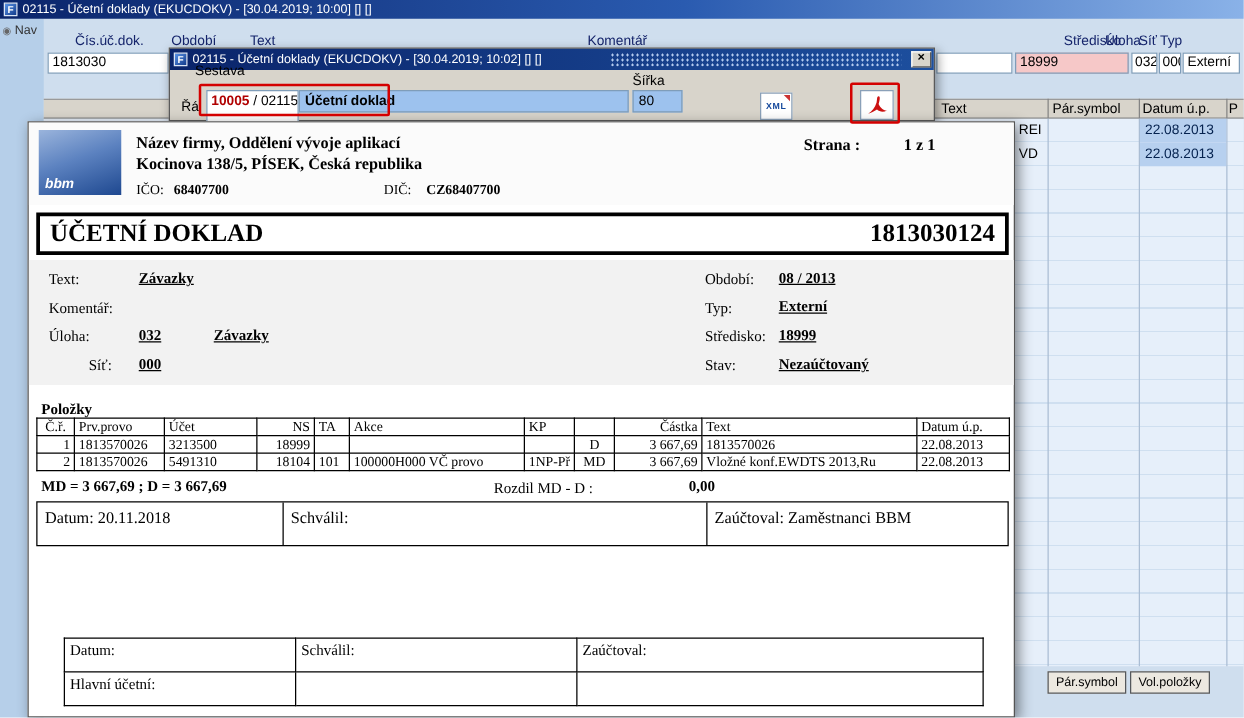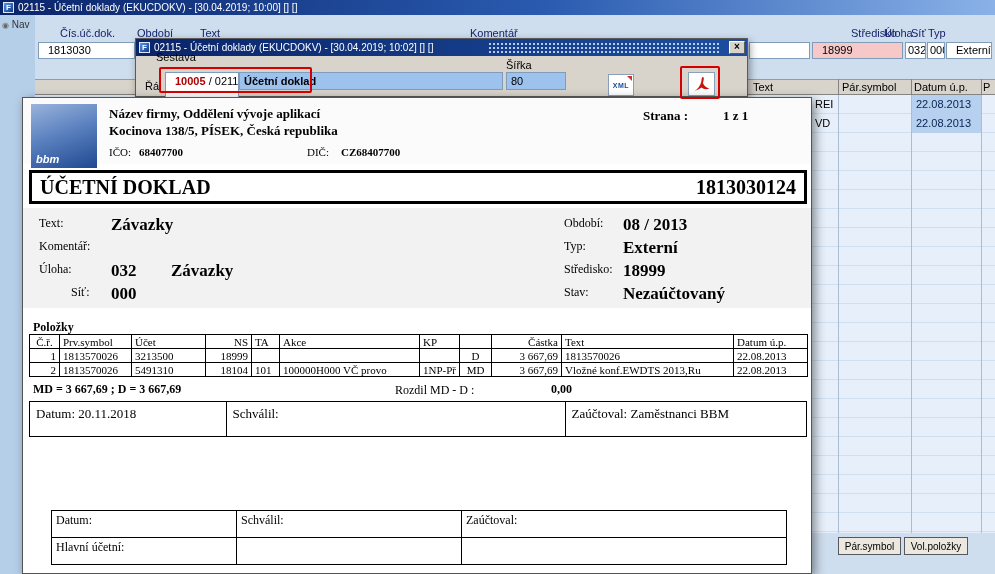--- a/index.html
+++ b/index.html
@@ -9,21 +9,21 @@
 
   
   .titlebar { left:0; top:0; width:995px; height:15px;
     background:linear-gradient(90deg,#0a246a 0%,#2a5bb0 55%,#8ab2e8 100%);
     color:#fff; font-size:10px; display:flex; align-items:center; gap:4px; padding-left:3px; z-index:1; }
   .appico { width:11px; height:11px; background:linear-gradient(135deg,#5a94e8,#123a8a);
     color:#fff; font-size:8px; font-weight:bold; display:inline-flex; align-items:center;
     justify-content:center; border:1px solid #dce6f6; flex:0 0 auto; }
   .navstrip { left:0; top:15px; width:35px; height:559px; background:#b6cfe9; color:#333; font-size:10px; padding:4px 2px; }
   .lbl { color:#15246b; white-space:nowrap; }
-  .fld { background:#fff; border:1px solid #7f9db9; padding:1px 9px; line-height:13px; white-space:nowrap; overflow:hidden; }
+  .fld { background:#fff; border:1px solid #7f9db9; padding:1px 3px; line-height:13px; white-space:nowrap; overflow:hidden; }
   .fld.pink { background:#f6c8c8; }
 
   
   .gridhdr { left:35px; top:79px; width:960px; height:16px; background:#d8d4cb;
     border-top:1px solid #9a9a9a; border-bottom:1px solid #848484; }
   .gridbody { left:35px; top:95px; width:960px; height:438px;
     background:repeating-linear-gradient(180deg,#e6effa 0px,#e6effa 18px,#cfdff0 18px,#cfdff0 19px); }
   .vline { width:1px; background:#aabdd4; }
   .hvline { width:1px; background:#848484; }
   .selcell { background:#b7d0ef; color:#05224f; line-height:19px; padding-left:4px; overflow:hidden; }
@@ -49,31 +49,31 @@
   .xmlbtn::after { content:""; position:absolute; right:1px; top:1px; width:0; height:0;
     border-left:5px solid transparent; border-top:5px solid #c33; }
   .pdfbtn { background:#fff; border:1px solid #8aa0b8; display:flex; align-items:center; justify-content:center; }
   .redbox { border:2px solid #d40000; border-radius:2px; z-index:40; pointer-events:none; }
 
   
   .preview { left:22px; top:97px; width:790px; height:477px; background:#fff; border:1px solid #555;
     box-shadow:3px 3px 10px rgba(0,0,0,.45); z-index:20; font-family:"Liberation Serif", serif; overflow:hidden; }
   .preview .abs { position:absolute; }
   .hdrband { left:0; top:0; width:790px; height:66px; background:#fbfbfb; }
-  .logo { left:8px; top:6px; width:66px; height:64px;
+  .logo { left:8px; top:6px; width:66px; height:52px;
     background:linear-gradient(160deg,#9ab4dc 0%,#5c82c0 45%,#1e4890 100%);
     color:#fff; font:italic bold 11px "Liberation Sans", sans-serif;
     display:flex; align-items:flex-end; padding:3px 5px; }
   .co { font-weight:bold; font-size:13px; white-space:nowrap; }
   .titlebox { left:6px; top:72px; width:778px; height:34px; border:3px solid #000;
     display:flex; align-items:center; justify-content:space-between; padding:0 8px;
     font-size:20px; font-weight:bold; }
   .infoband { left:0; top:110px; width:790px; height:100px; background:#f2f2f2; }
   .rlbl { font-size:12px; white-space:nowrap; }
-  .rval { font-size:17px; font-weight:bold; white-space:nowrap; }
+  .rval { font-size:12px; font-weight:bold; white-space:nowrap;text-decoration:underline; }
   .rtable { border-collapse:collapse; table-layout:fixed; width:778px; font-family:"Liberation Serif", serif; font-size:11px; }
   .rtable th, .rtable td { border:1px solid #000; padding:0 3px; height:14px; font-weight:normal;
     text-align:left; white-space:nowrap; overflow:hidden; }
   .rtable .tr { text-align:right; }
   .rtable .tc { text-align:center; }
   .signbox { left:6px; top:303px; width:778px; height:36px; border:1px solid #000; display:flex; }
   .signbox > div { font-size:13px; padding:4px 6px; white-space:nowrap; overflow:hidden; }
   .stable { border-collapse:collapse; table-layout:fixed; font-family:"Liberation Serif", serif; font-size:12px; }
   .stable td { border:1px solid #000; height:27px; padding:2px 4px; vertical-align:top; white-space:nowrap; overflow:hidden; }
 </style>
@@ -136,21 +136,21 @@
       <span class="dots"></span>
       <span class="closebtn">×</span>
     </div>
     <span class="abs" style="left:20px;top:12px;">Sestava</span>
     <span class="abs" style="left:370px;top:20px;">Šířka</span>
     <span class="abs" style="left:9px;top:41px;">Řá</span>
     <div class="abs fld" style="left:29px;top:33px;width:74px;height:28px;line-height:14px;">
       <span style="color:#b00000;font-weight:bold;">10005</span><span> / 02115</span>
     </div>
     <div class="abs selbar" style="left:103px;top:33px;width:264px;height:18px;font-weight:bold;">Účetní doklad</div>
-    <div class="abs selbar" style="left:370px;top:33px;width:60px;height:18px;">80</div>
+    <div class="abs selbar" style="left:370px;top:33px;width:40px;height:18px;">80</div>
     <div class="abs xmlbtn" style="left:472px;top:35px;width:26px;height:22px;">
       <span>XML</span>
     </div>
     <div class="abs pdfbtn" style="left:552px;top:33px;width:27px;height:24px;">
       <svg width="20" height="20" viewBox="0 0 20 20">
         <path d="M2.5 17 C5.5 15.2 8 12 9.2 8.2 C9.9 5.5 9.3 3.2 10.8 3 C12.3 2.9 12 5.8 10.9 9.1 C12.4 12.6 15.2 14.6 17.5 14.3 C14.8 16 11.6 15.4 9.6 13.6 C7.4 14.9 4.8 16.4 2.5 17 Z" fill="#cc1111"></path>
       </svg>
     </div>
   </div>
 
@@ -203,21 +203,21 @@
           <col style="width:140px">
           <col style="width:40px">
           <col style="width:32px">
         <col style="width:70px">
           <col style="width:172px">
           <col style="width:74px">
       </colgroup>
       <tbody>
           <tr>
         <th class="tc">Č.ř.</th>
-        <th>Prv.symbol</th>
+        <th>Prv.provo</th>
         <th>Účet</th>
         <th class="tr">NS</th>
         <th>TA</th>
         <th>Akce</th>
         <th>KP</th>
         <th></th>
         <th class="tr">Částka</th>
         <th>Text</th>
         <th>Datum ú.p.</th>
       </tr>

